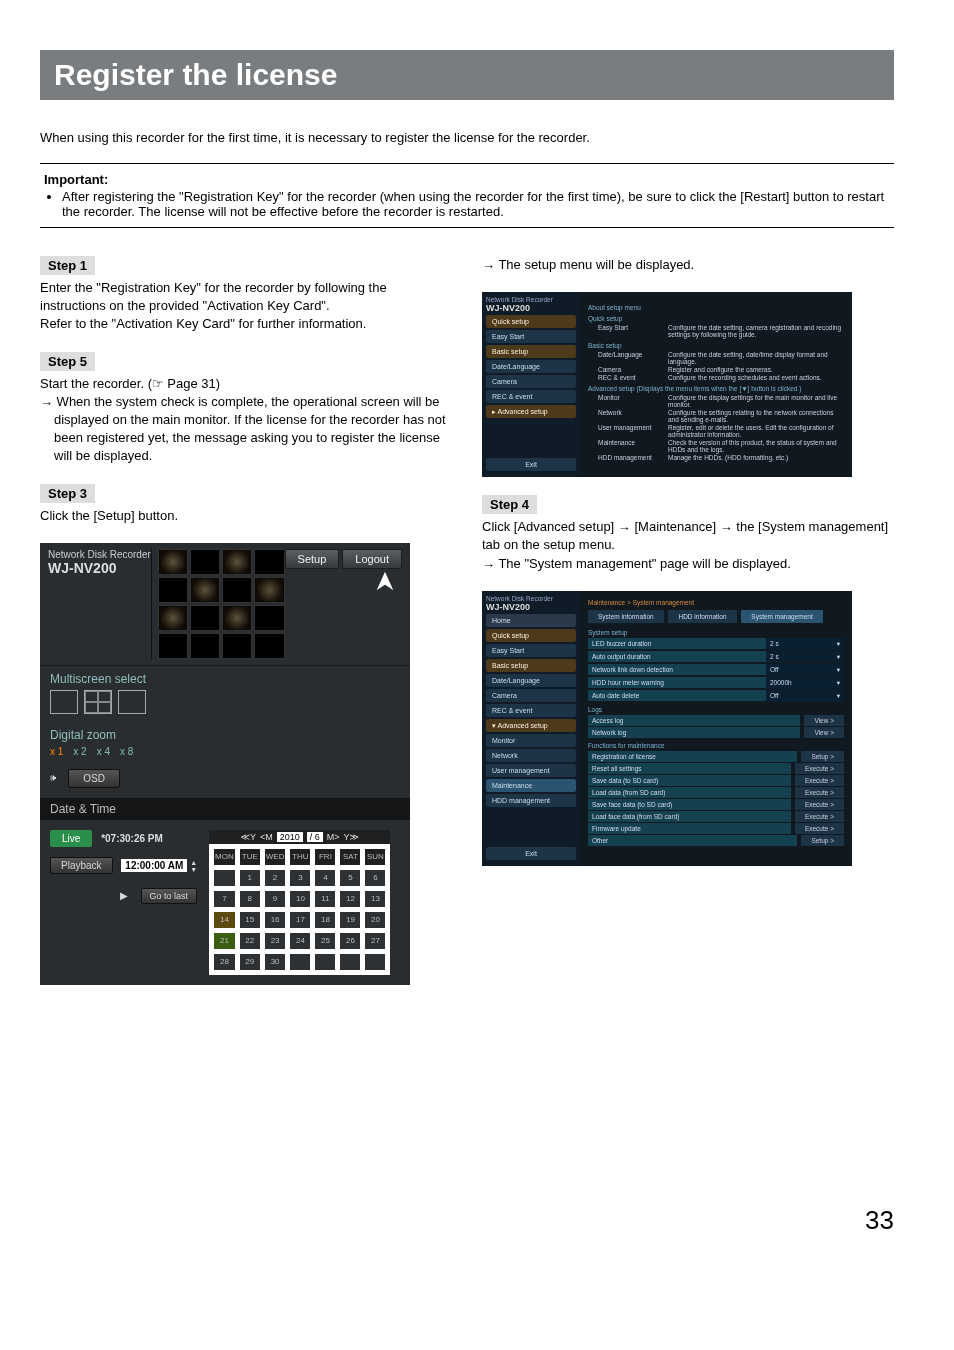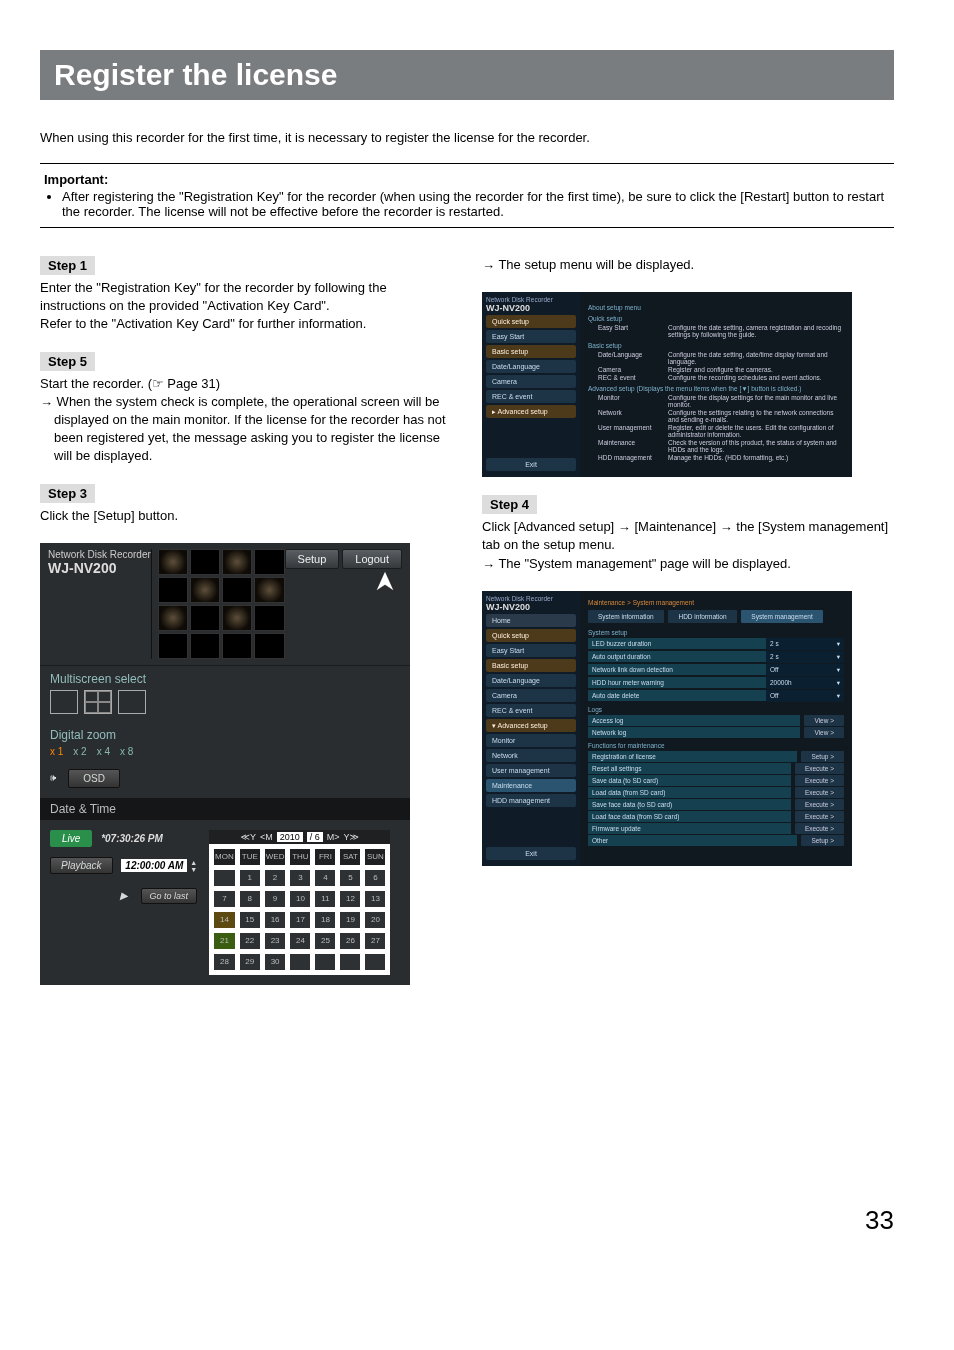--- a/index.html
+++ b/index.html
@@ -108,21 +108,21 @@
     width:26px; height:22px; border:1px solid #aaa; display:flex; flex-wrap:wrap;
   }
   .shot1 .zoom-row {
     padding: 2px 10px 8px 10px; color:#8ba; display:flex; gap:10px;
   }
   .shot1 .zoom-row .x1 { color:#f80;}
   .shot1 .osd-row { padding: 4px 10px 10px 10px; display:flex; gap:12px; align-items:center;}
   .shot1 .osd-btn { background:linear-gradient(#555,#333); border:1px solid #111; padding:3px 14px; border-radius:2px;}
   .shot1 .dt-title { background:#141618; padding:4px 10px; font-size:12px; color:#bbb;}
   .shot1 .dt-body { padding:10px; display:flex; gap:12px;}
-  .shot1 .dt-left { flex-shrink:0;font-style:italic;}
+  .shot1 .dt-left { flex-shrink:0;}
   .shot1 .live-btn { background:#2a8f4a; color:#fff; padding:3px 12px; border-radius:2px; display:inline-block;}
   .shot1 .time-val { color:#ddd; font-weight:bold; margin-left:6px; }
   .shot1 .play-btn { background:linear-gradient(#555,#333); border:1px solid #111; padding:2px 10px; border-radius:2px; display:inline-block;}
   .shot1 .gol-btn { background:linear-gradient(#555,#333); border:1px solid #111; padding:2px 8px; border-radius:2px; display:inline-block; font-size:9px;}
   .shot1 table.cal { border-collapse:collapse; font-size:8px; color:#bbb;}
   .shot1 table.cal td, .shot1 table.cal th { border:5px solid #ffffff; width:18px; height:14px; text-align:center; background:#2e3134;}
   .shot1 table.cal th { background:#1e2022; font-weight:normal;}
   .shot1 .cal-hdr { background:#1e2022; padding:2px 4px; font-size:9px; color:#ddd; display:flex; gap:4px; justify-content:center;}
   .shot1 .cal-hdr .yrbox { background:#fff; color:#000; padding:0 3px;}
   .shot1 .arrow-svg { width:34px; height:24px; }

